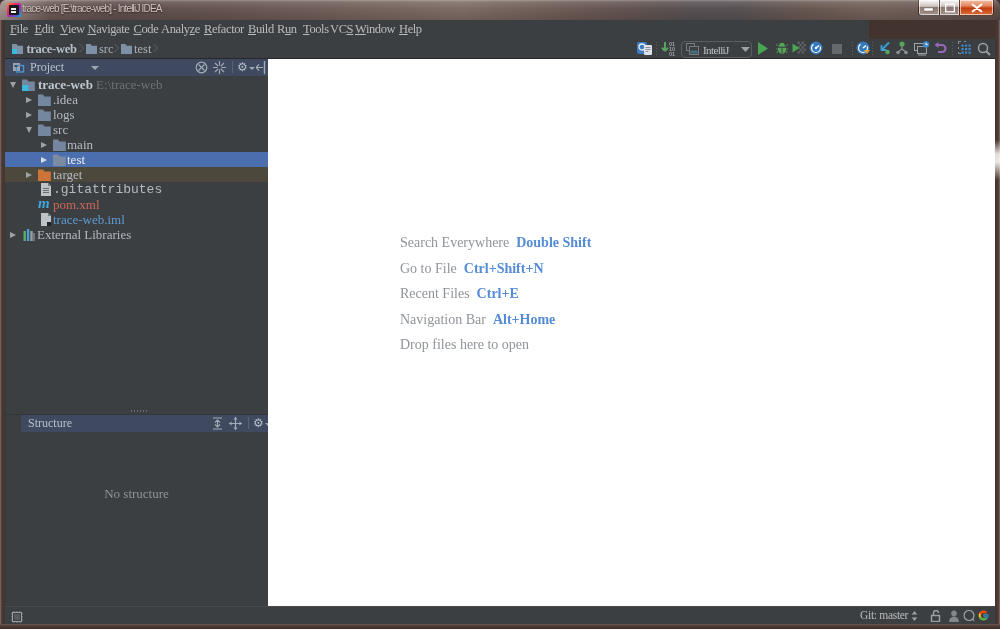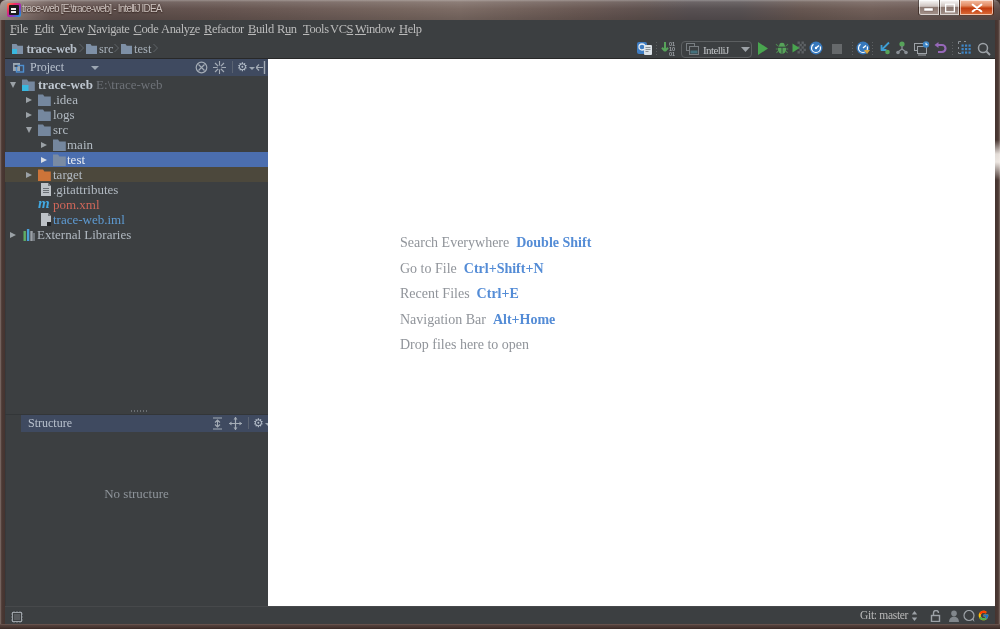--- a/index.html
+++ b/index.html
@@ -26,21 +26,21 @@
   
   .wbtn{position:absolute;top:0;height:15px;border:1px solid rgba(30,15,10,.7);border-top:none;
      background:linear-gradient(180deg,rgba(255,255,255,.95) 0,rgba(236,229,225,.75) 42%,rgba(175,155,145,.45) 50%,rgba(218,200,190,.55) 100%);
      box-shadow:inset 0 0 0 1px rgba(255,255,255,.6);}
   #btnmin{left:918px;width:20px;border-radius:0 0 0 3px;}
   #btnmax{left:939px;width:19px;}
   #btnclose{left:959px;width:33px;border-radius:0 0 3px 0;
      background:linear-gradient(180deg,#f6c0a4 0,#e18962 38%,#d05a28 48%,#c23d10 55%,#cf5526 78%,#dd7038 100%);}
   .wbtn svg{position:absolute;left:50%;top:50%;transform:translate(-50%,-50%);}
   
-  #menubar{left:5px;top:20px;width:990px;height:19px;background:#3c3f41;color:#bbbbbb;font-size:12.5px;letter-spacing:-0.4px;}
+  #menubar{left:5px;top:20px;width:864px;height:19px;background:#3c3f41;color:#bbbbbb;font-size:12.5px;letter-spacing:-0.4px;}
   #menubar span{position:absolute;top:2px;white-space:nowrap;}
   
   #navbar{left:5px;top:39px;width:990px;height:19px;background:#3c3f41;border-bottom:1px solid #282828;}
   .crumb{position:absolute;top:3px;font-size:12.5px;color:#a8b1ba;}
   .chev{position:absolute;top:5px;width:5px;height:8px;}
   
   #leftpanel{left:5px;top:59px;width:263px;height:547px;background:#3c3f41;}
   #editor{left:268px;top:59px;width:727px;height:547px;background:#ffffff;}
   .twheader{position:absolute;left:0;width:263px;height:17px;background:#3f4a60;color:#b9c2ce;font-size:12px;}
   
@@ -305,21 +305,21 @@
       </svg>
       <span class="lbl" style="left:62px;">test</span>
     </div>
     <div class="row" style="top:108px;background:#4c483c;">
       <span class="arr r" style="left:21px;"></span>
       <svg class="ficon" style="left:33px;" viewBox="0 0 14 13">
         <path d="M0 1.5 h5 l1.4 2 H12.8 v9.5 H0 z" fill="#cc7439"></path>
       </svg>
       <span class="lbl" style="left:48px;">target</span>
     </div>
-    <div class="row" style="top:123px;">
+    <div class="row" style="top:123px;font-family:Liberation Mono, monospace;">
       <svg class="ficon" style="left:34px;" viewBox="0 0 14 13">
         <path d="M2 0 h7 l3 3 v10 H2 z" fill="#bdc2c7"></path>
         <path d="M9 0 l3 3 h-3 z" fill="#74797e"></path>
         <path d="M4 5.5 h6 M4 7.5 h6 M4 9.5 h6" stroke="#6a6f74" stroke-width="1.2"></path>
       </svg>
       <span class="lbl" style="left:48px;">.gitattributes</span>
     </div>
     <div class="row" style="top:138px;">
       <span class="abs" style="left:33px;top:-2px;font-size:15px;font-weight:bold;font-style:italic;color:#42a8e0;">m</span>
       <span class="lbl" style="left:48px;color:#d1675a;">pom.xml</span>

